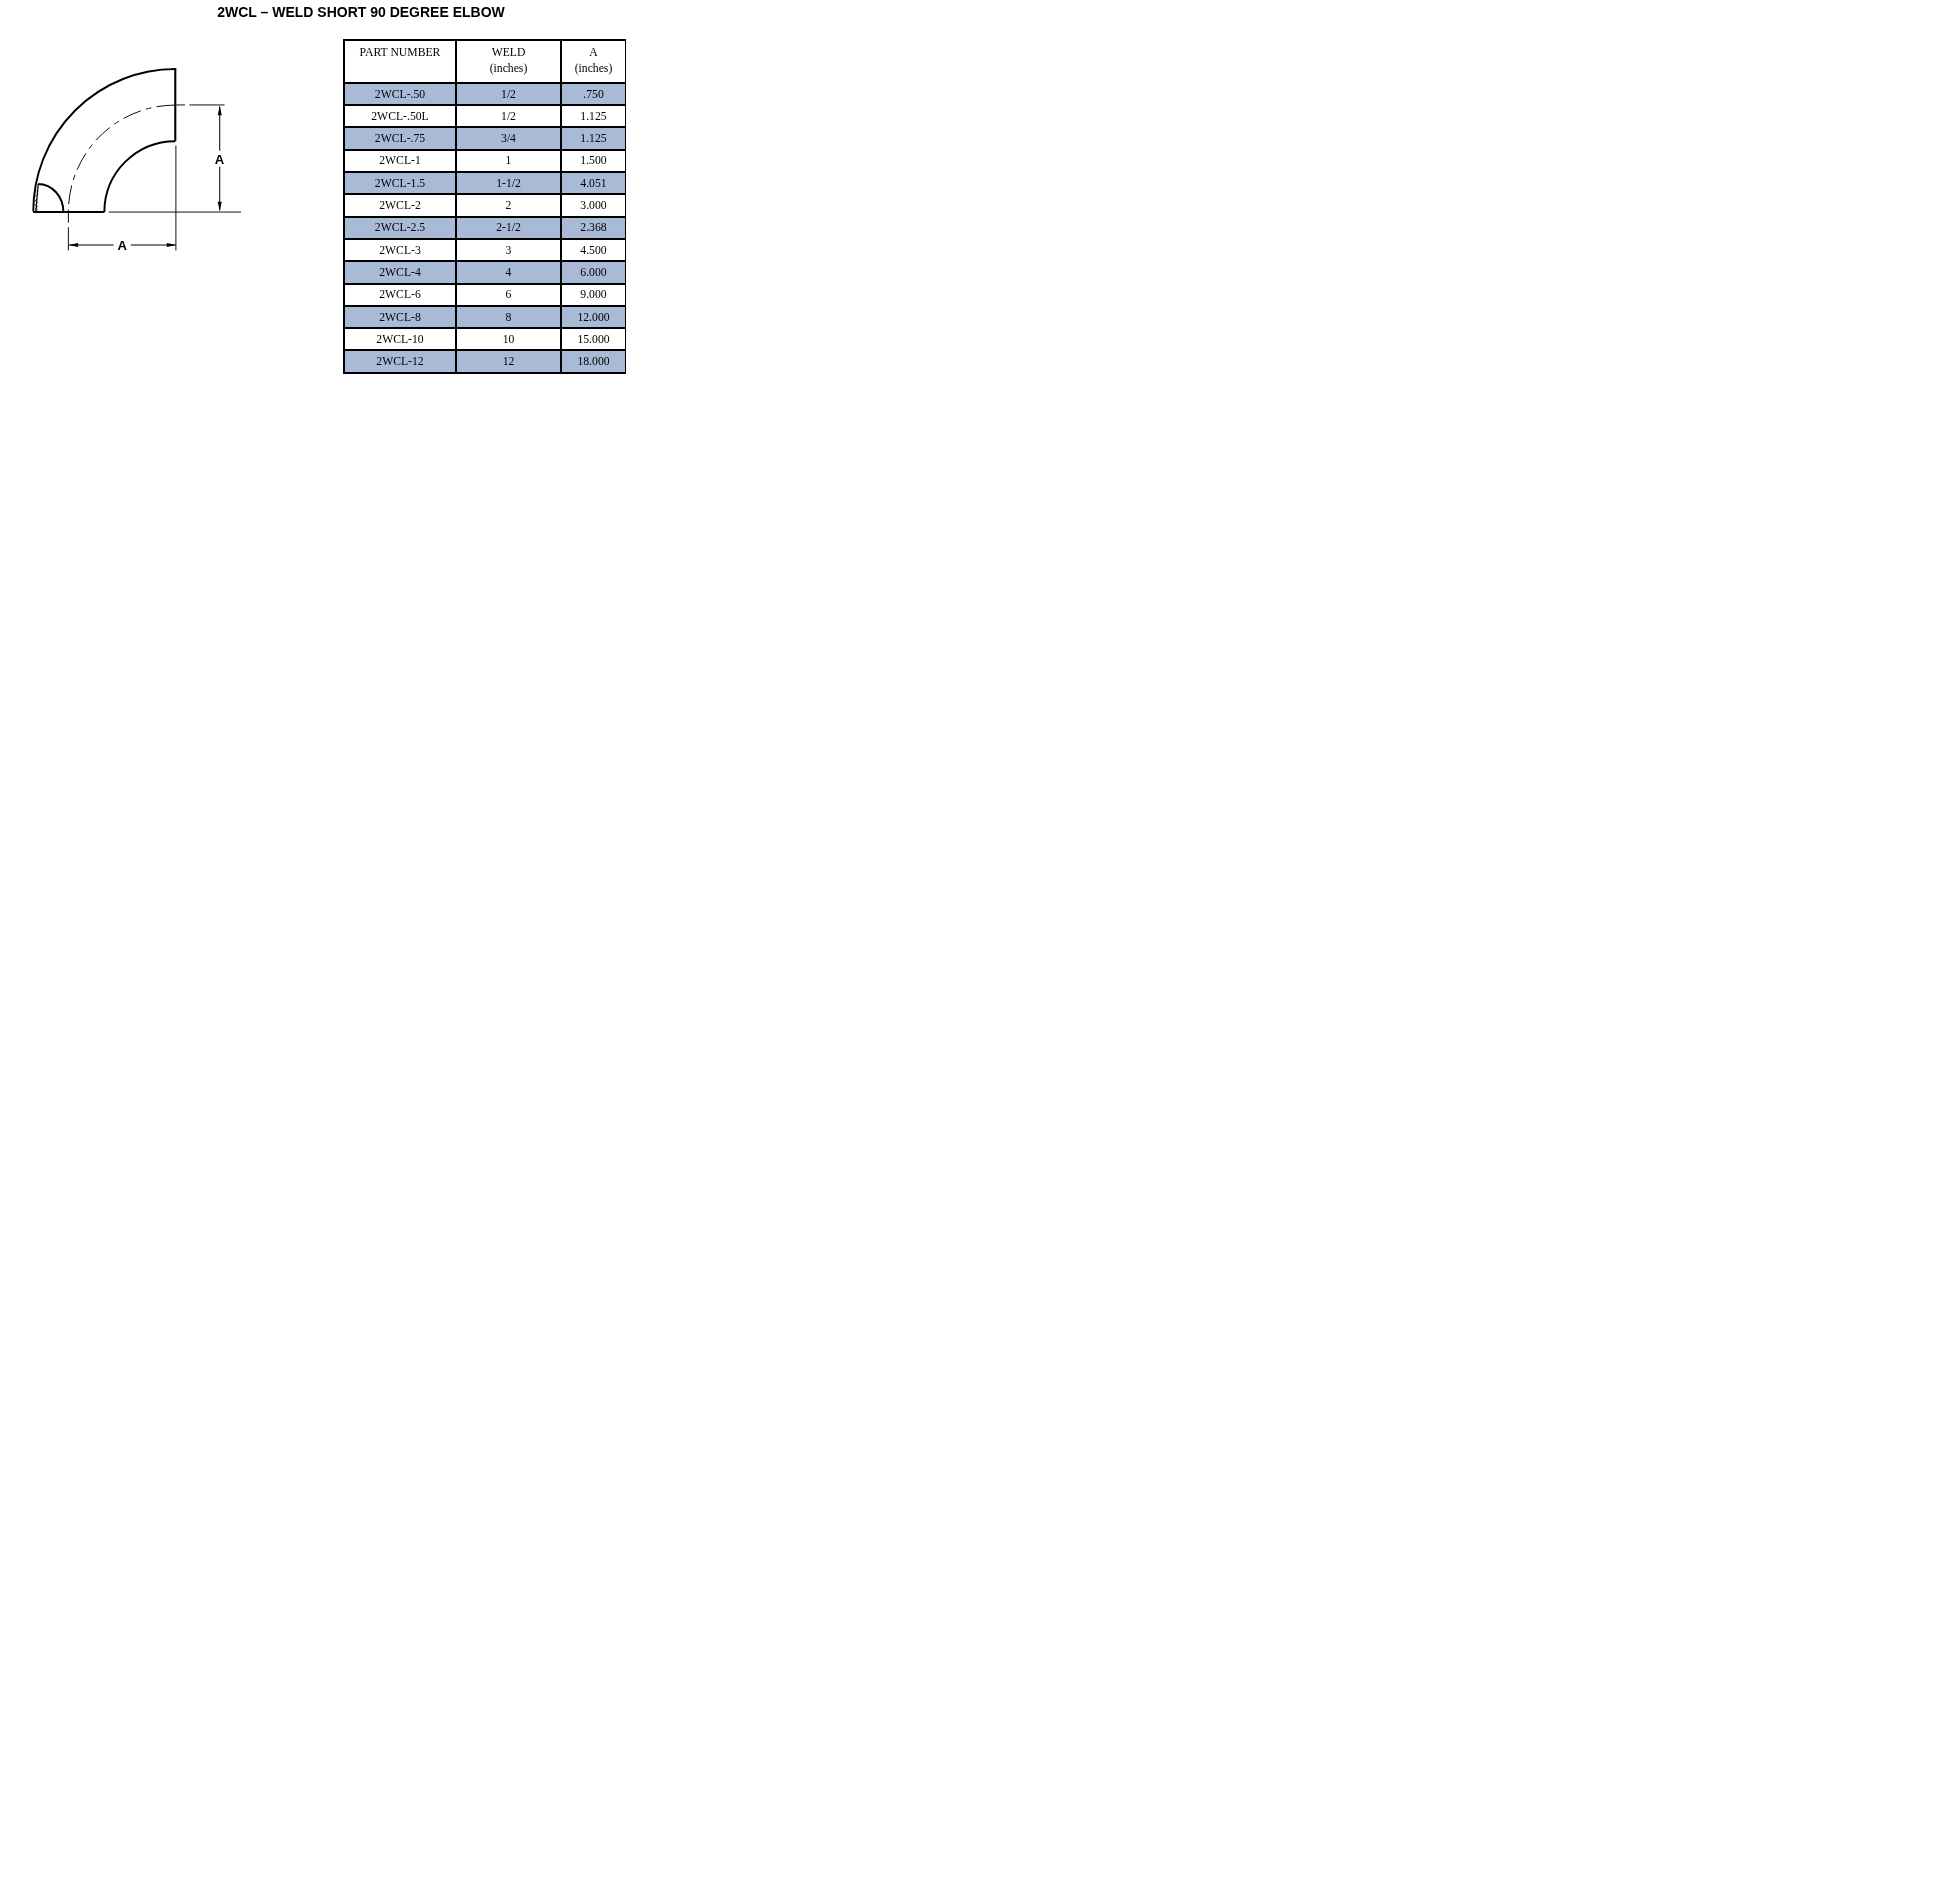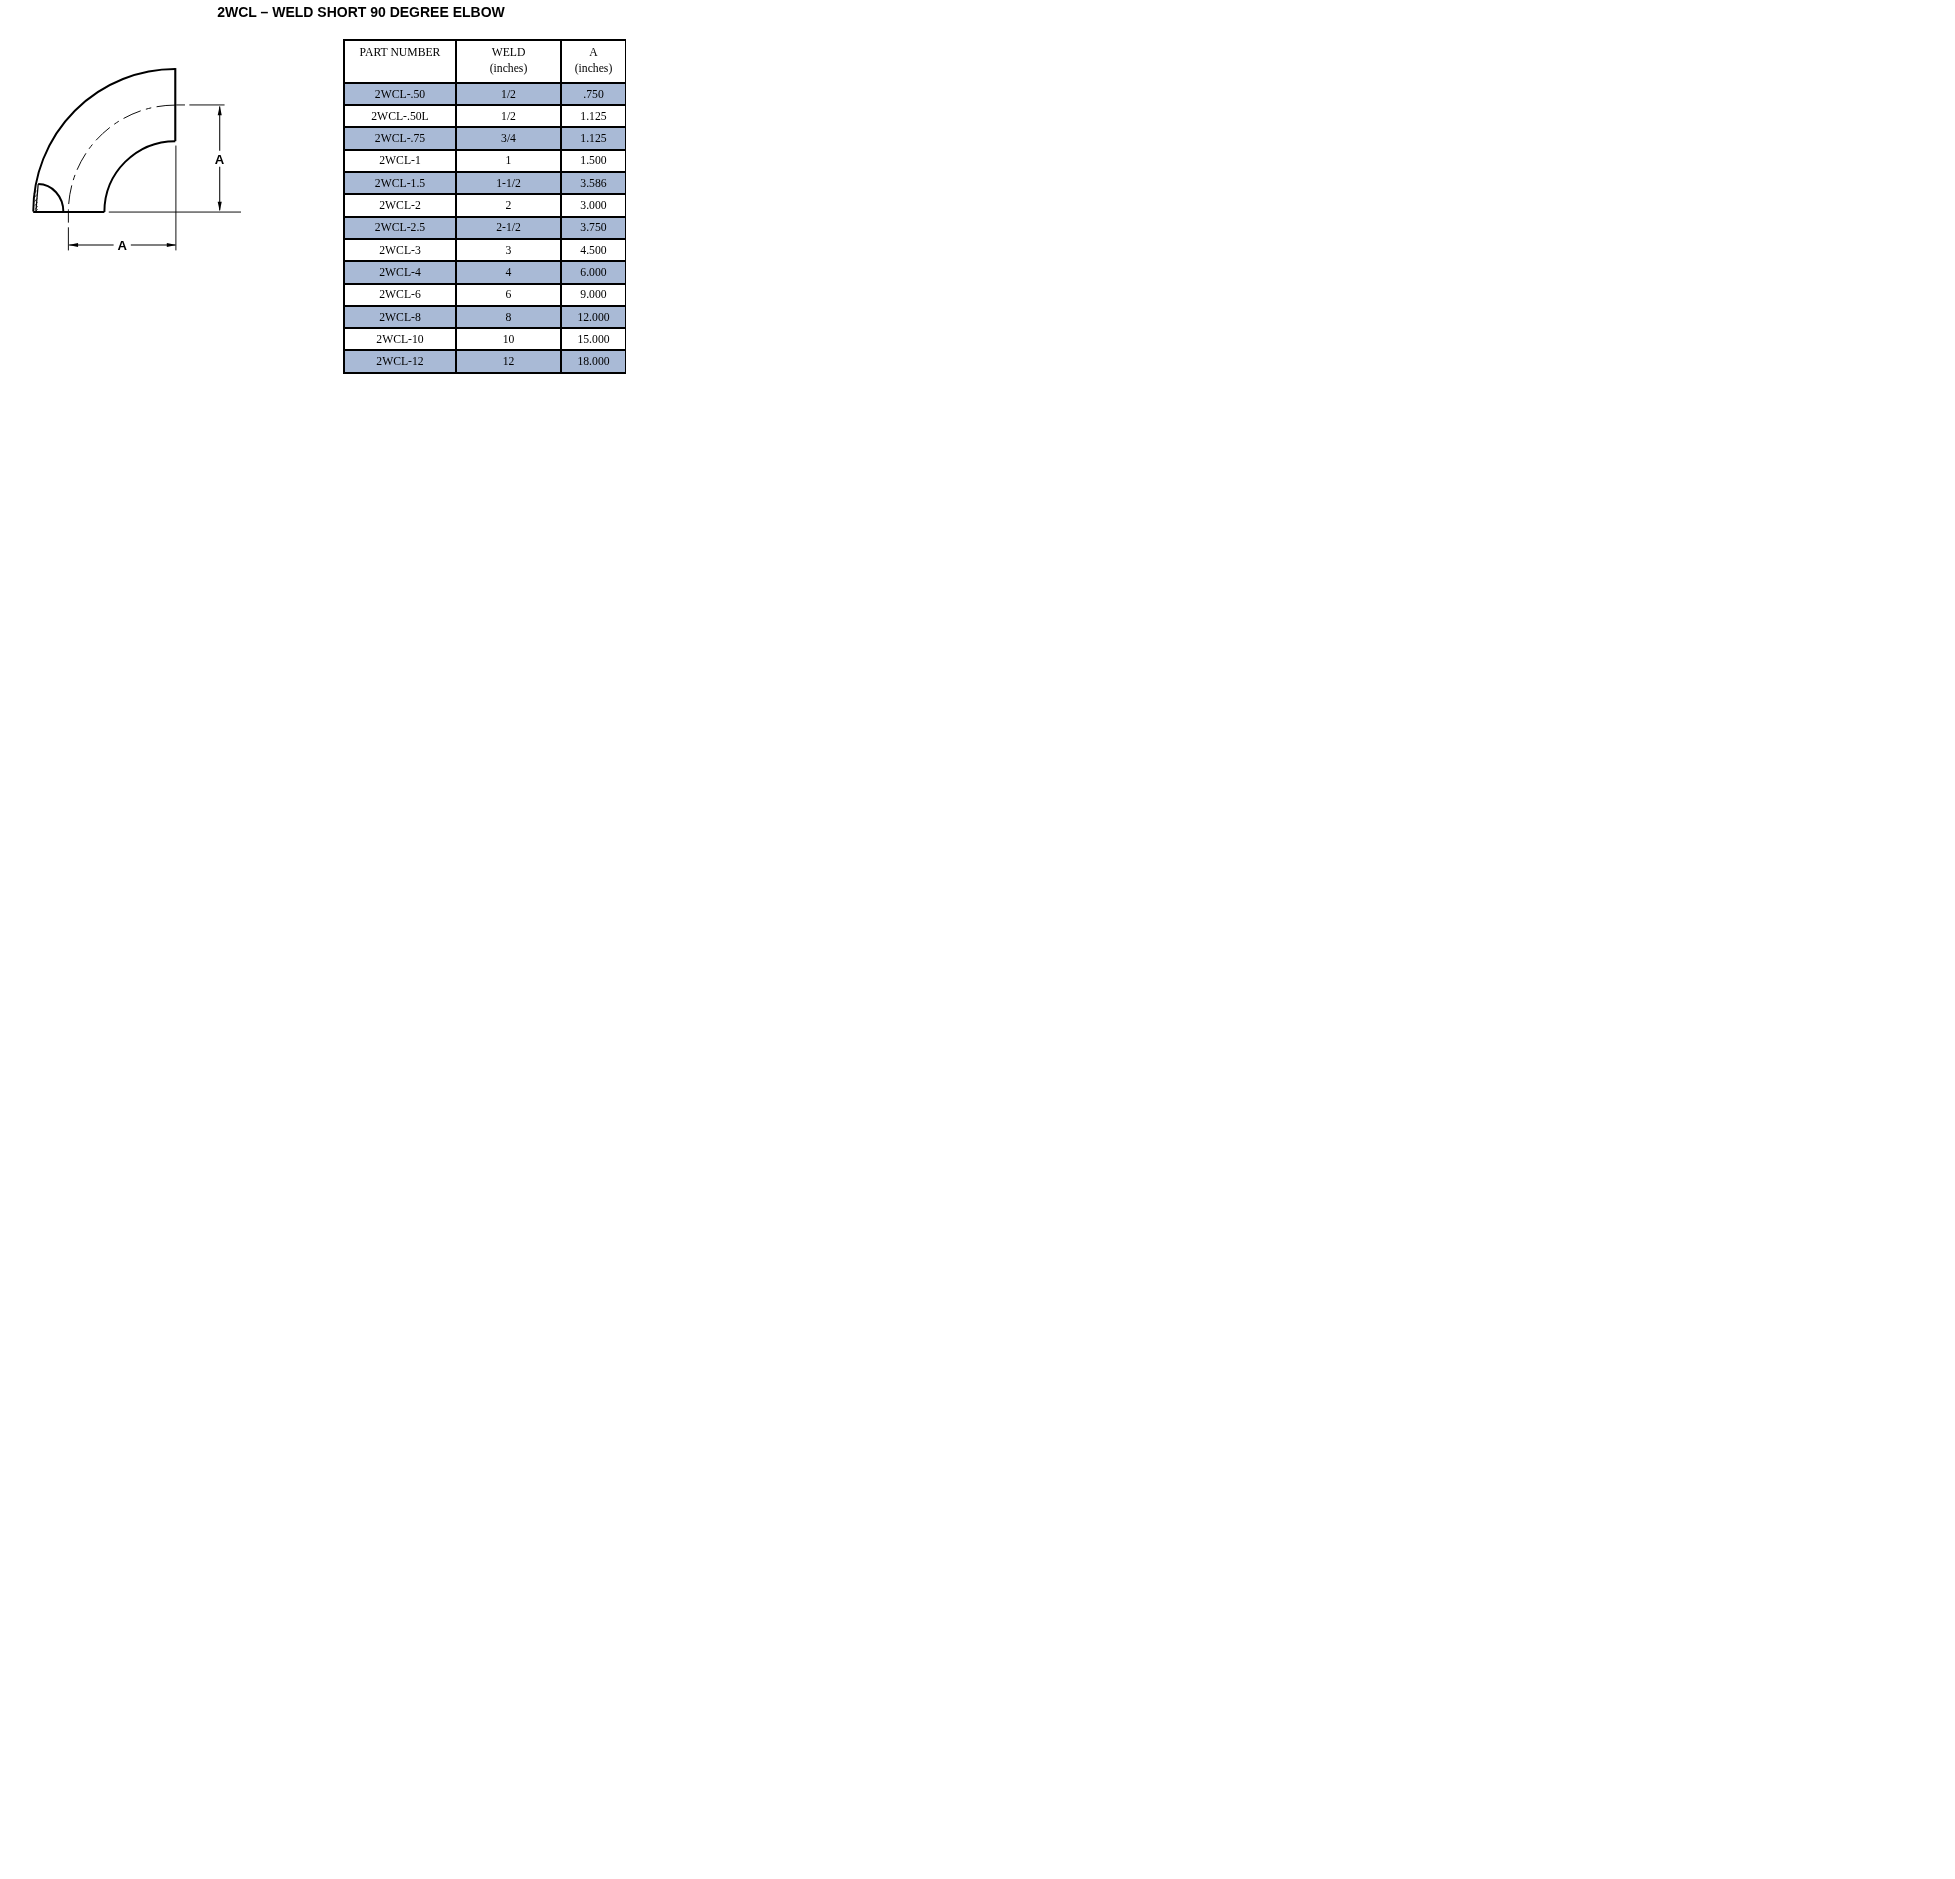--- a/index.html
+++ b/index.html
@@ -155,31 +155,31 @@
     <td>1.125</td>
   </tr>
       <tr>
     <td>2WCL-1</td>
     <td>1</td>
     <td>1.500</td>
   </tr>
       <tr>
     <td>2WCL-1.5</td>
     <td>1-1/2</td>
-    <td>3.586</td>
+    <td>4.051</td>
   </tr>
       <tr>
     <td>2WCL-2</td>
     <td>2</td>
     <td>3.000</td>
   </tr>
       <tr>
     <td>2WCL-2.5</td>
     <td>2-1/2</td>
-    <td>3.750</td>
+    <td>2.368</td>
   </tr>
       <tr>
     <td>2WCL-3</td>
     <td>3</td>
     <td>4.500</td>
   </tr>
       <tr>
     <td>2WCL-4</td>
     <td>4</td>
     <td>6.000</td>

